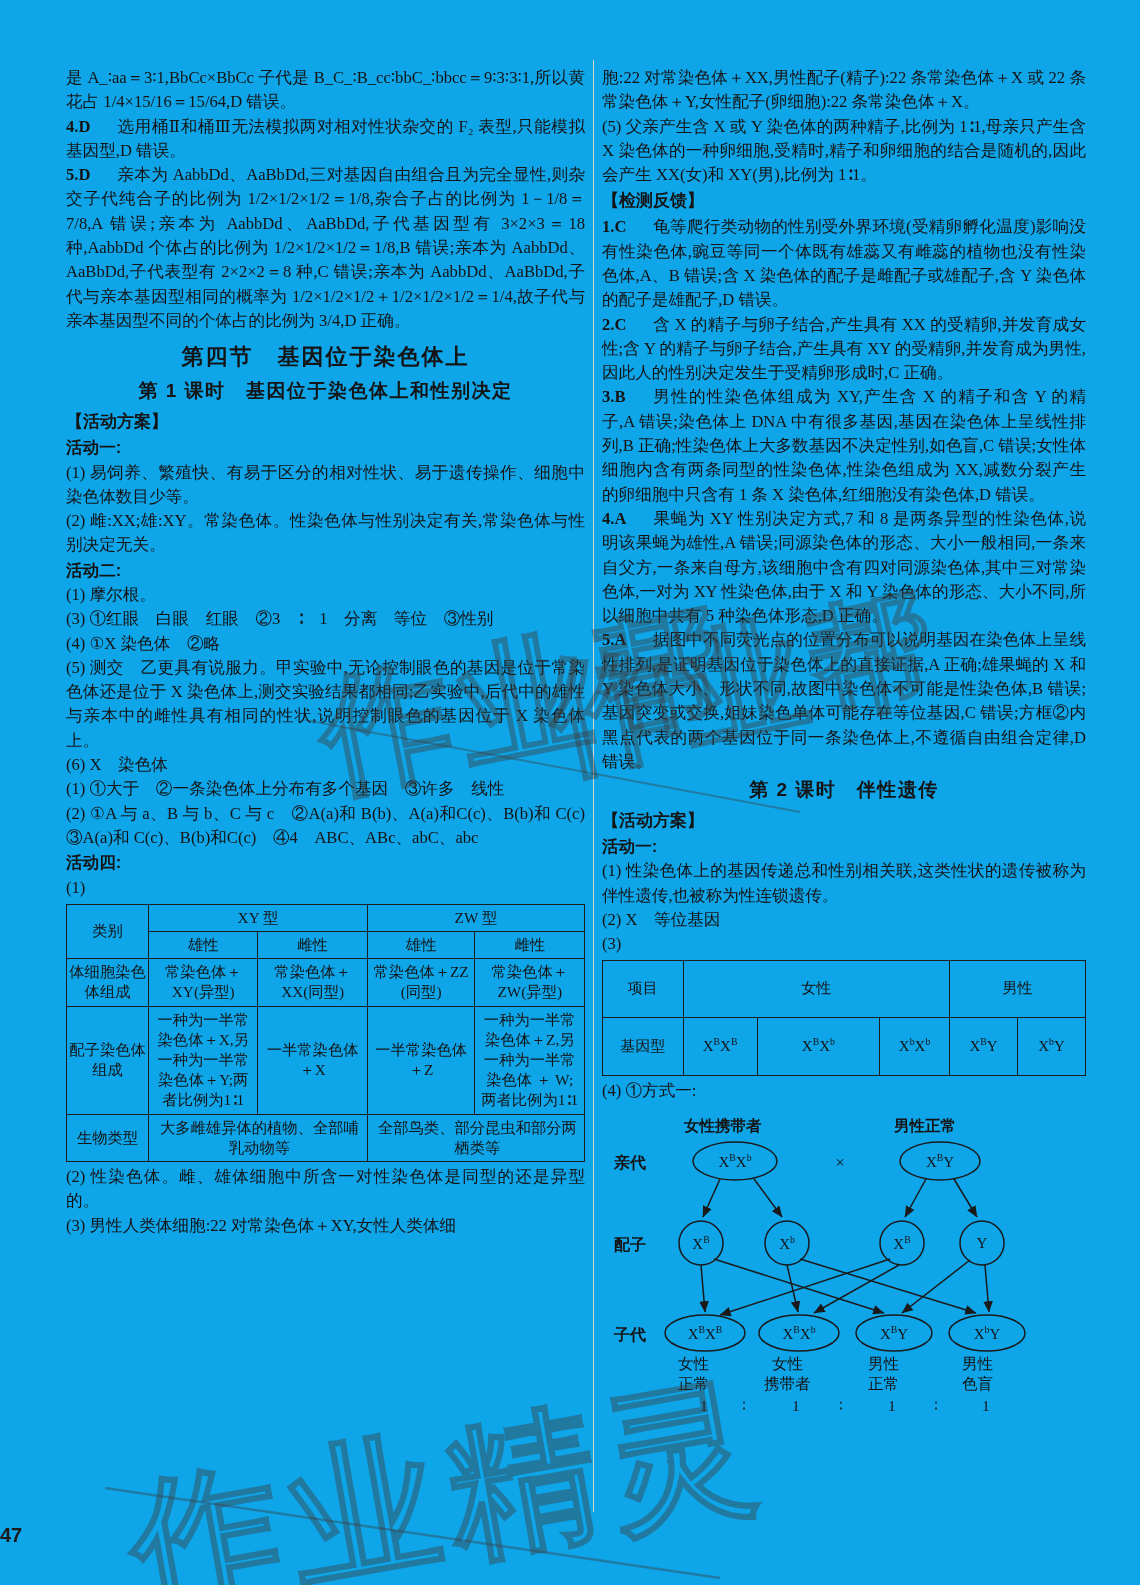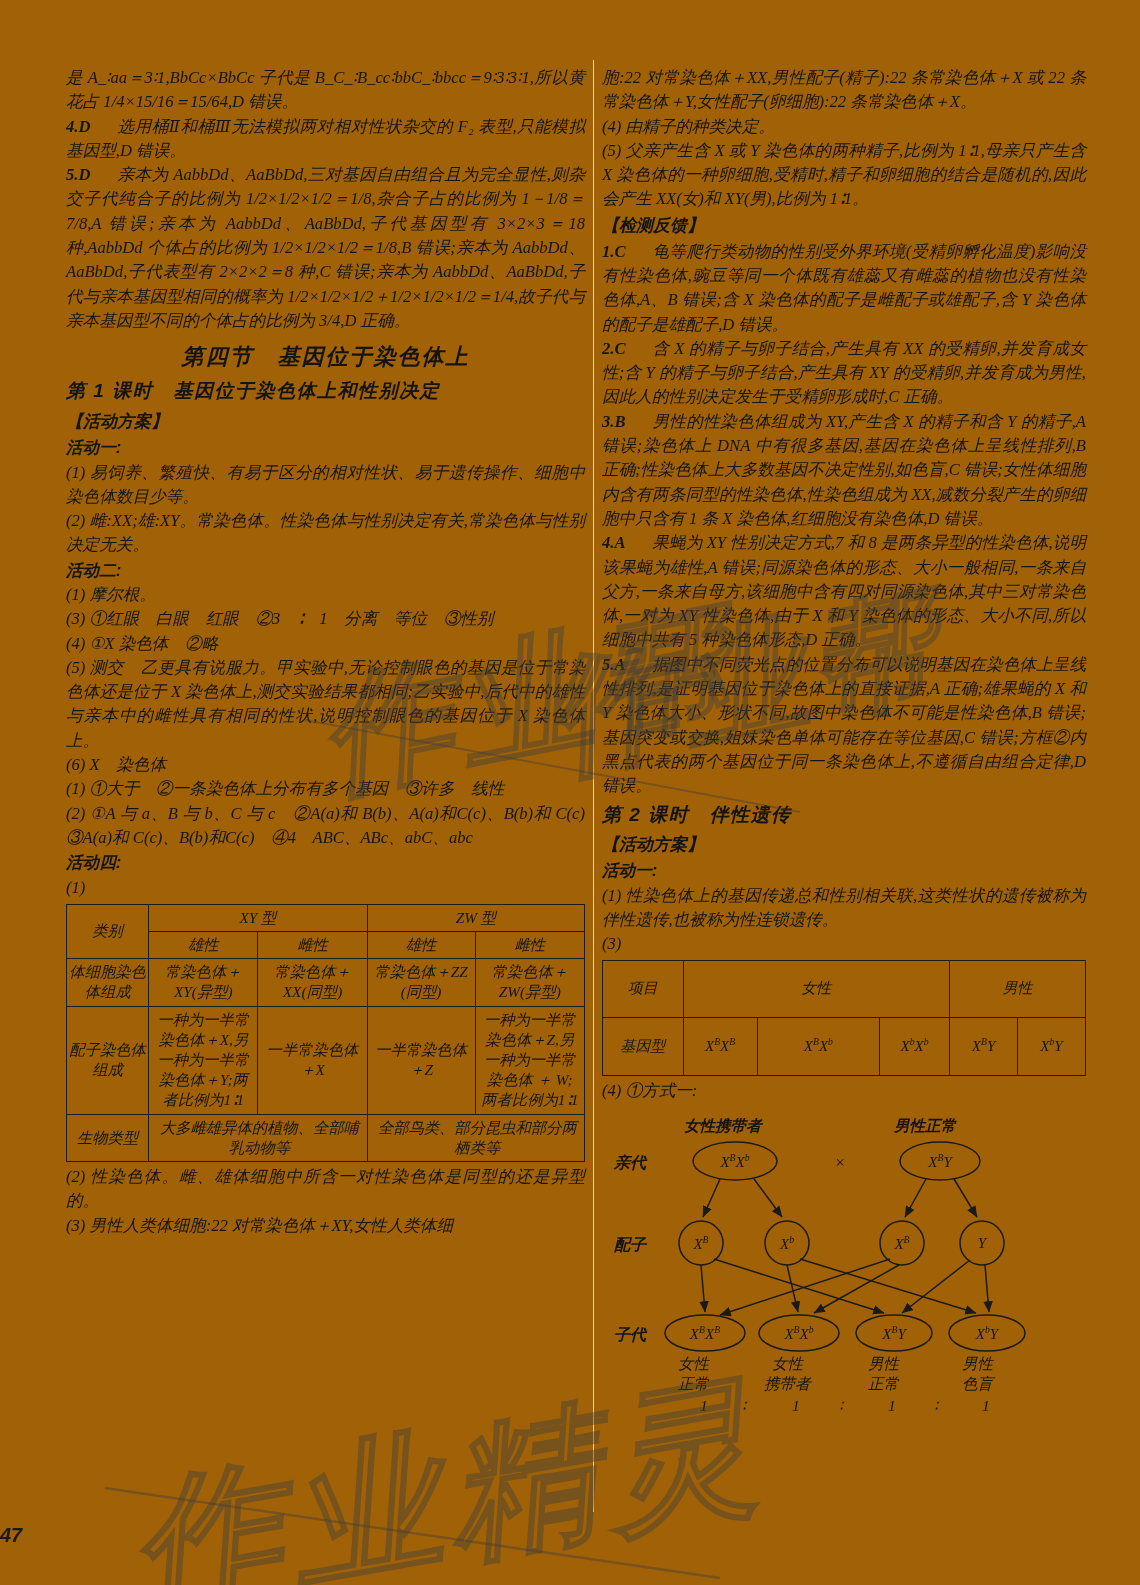--- a/index.html
+++ b/index.html
@@ -6,22 +6,21 @@
   body{
     width:1140px;height:1585px;
     background:#fbfbf9;
     font-family:"Liberation Serif","DejaVu Serif",serif;
     color:#141414;
     position:relative;
     overflow:hidden;
   }
   .page{
     position:absolute;inset:0;
-    background:#a16207;
-    font-style:italic;
+    background:#0ea5e9;
   }
   
   .grain{
     position:absolute;inset:0;
     background:
       radial-gradient(circle at 18% 12%, rgba(0,0,0,.018) 0 2px, transparent 3px),
       radial-gradient(circle at 62% 40%, rgba(0,0,0,.015) 0 2px, transparent 3px),
       radial-gradient(circle at 35% 78%, rgba(0,0,0,.015) 0 2px, transparent 3px),
       radial-gradient(circle at 85% 66%, rgba(0,0,0,.012) 0 2px, transparent 3px);
     pointer-events:none;
@@ -47,20 +46,21 @@
   
   .sec-title{
     text-align:center;
     font-weight:bold;
     font-size:22px;
     letter-spacing:2px;
     margin:8px 0 4px 0;
     font-family:"Liberation Sans","DejaVu Sans",sans-serif;
   }
   .lesson-title{
+    text-align:center;
     font-weight:bold;
     font-size:19px;
     letter-spacing:1.5px;
     margin:2px 0 5px 0;
     font-family:"Liberation Sans","DejaVu Sans",sans-serif;
   }
   .block-head{
     font-weight:bold;
     font-size:17px;
     margin:2px 0 1px 0;
@@ -250,21 +250,20 @@
       </tbody>
     </table>
 
     <p class="para">(2) 性染色体。雌、雄体细胞中所含一对性染色体是同型的还是异型的。</p>
     <p class="para">(3) 男性人类体细胞:22 对常染色体＋XY,女性人类体细</p>
   </div>
 
   <div class="col col-right">
 
     <p class="para">胞:22 对常染色体＋XX,男性配子(精子):22 条常染色体＋X 或 22 条常染色体＋Y,女性配子(卵细胞):22 条常染色体＋X。</p>
-    <p class="para">(4) 由精子的种类决定。</p>
     <p class="para">(5) 父亲产生含 X 或 Y 染色体的两种精子,比例为 1∶1,母亲只产生含 X 染色体的一种卵细胞,受精时,精子和卵细胞的结合是随机的,因此会产生 XX(女)和 XY(男),比例为 1∶1。</p>
 
     <div class="block-head">【检测反馈】</div>
 
     <p class="para">
       <span class="ans-num">1.</span><span class="ans-num">C</span><span class="gap"></span><span>龟等爬行类动物的性别受外界环境(受精卵孵化温度)影响没有性染色体,豌豆等同一个体既有雄蕊又有雌蕊的植物也没有性染色体,A、B 错误;含 X 染色体的配子是雌配子或雄配子,含 Y 染色体的配子是雄配子,D 错误。</span>
     </p>
     <p class="para">
       <span class="ans-num">2.</span><span class="ans-num">C</span><span class="gap"></span><span>含 X 的精子与卵子结合,产生具有 XX 的受精卵,并发育成女性;含 Y 的精子与卵子结合,产生具有 XY 的受精卵,并发育成为男性,因此人的性别决定发生于受精卵形成时,C 正确。</span>
     </p>
@@ -276,20 +275,21 @@
     </p>
     <p class="para">
       <span class="ans-num">5.</span><span class="ans-num">A</span><span class="gap"></span><span>据图中不同荧光点的位置分布可以说明基因在染色体上呈线性排列,是证明基因位于染色体上的直接证据,A 正确;雄果蝇的 X 和 Y 染色体大小、形状不同,故图中染色体不可能是性染色体,B 错误;基因突变或交换,姐妹染色单体可能存在等位基因,C 错误;方框②内黑点代表的两个基因位于同一条染色体上,不遵循自由组合定律,D 错误。</span>
     </p>
 
     <div class="lesson-title">第 2 课时　伴性遗传</div>
 
     <div class="block-head">【活动方案】</div>
     <div class="act-head">活动一:</div>
     <p class="para">(1) 性染色体上的基因传递总和性别相关联,这类性状的遗传被称为伴性遗传,也被称为性连锁遗传。</p>
+    <p class="para">(2) X　等位基因</p>
     <p class="para">(3)</p>
 
     <table class="grid thin">
       <tbody>
         <tr>
           <td style="width:74px">项目</td>
           <td colspan="3">女性</td>
           <td colspan="2">男性</td>
         </tr>
         <tr>

